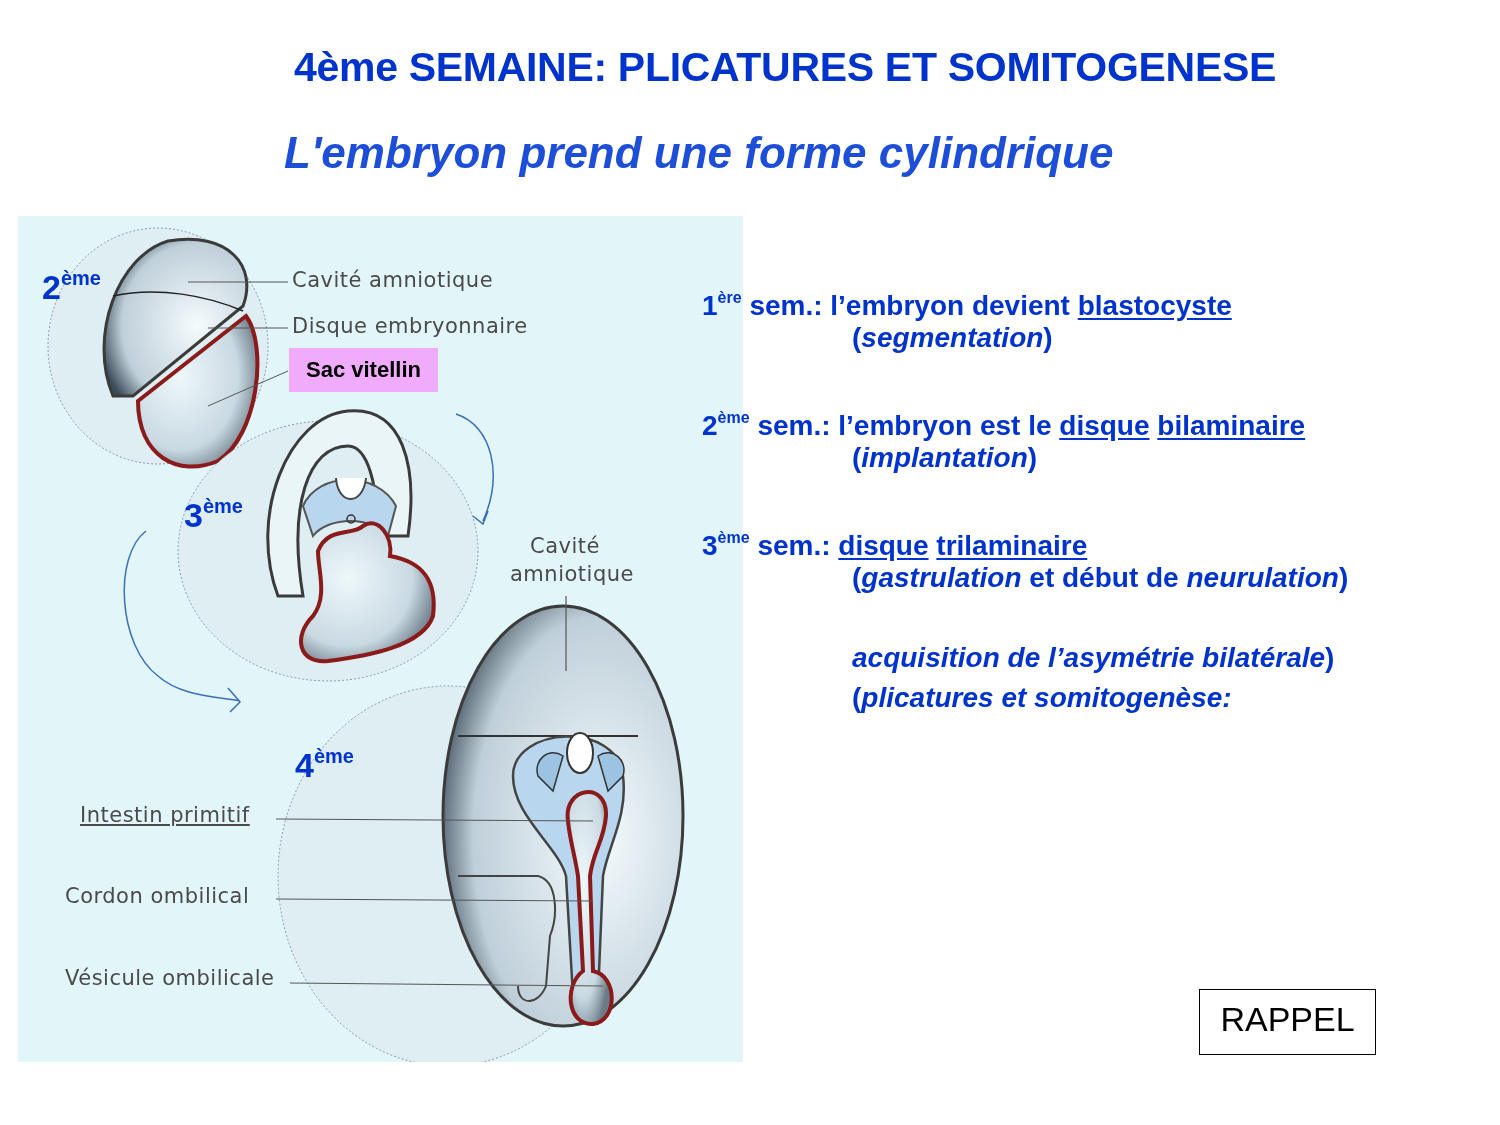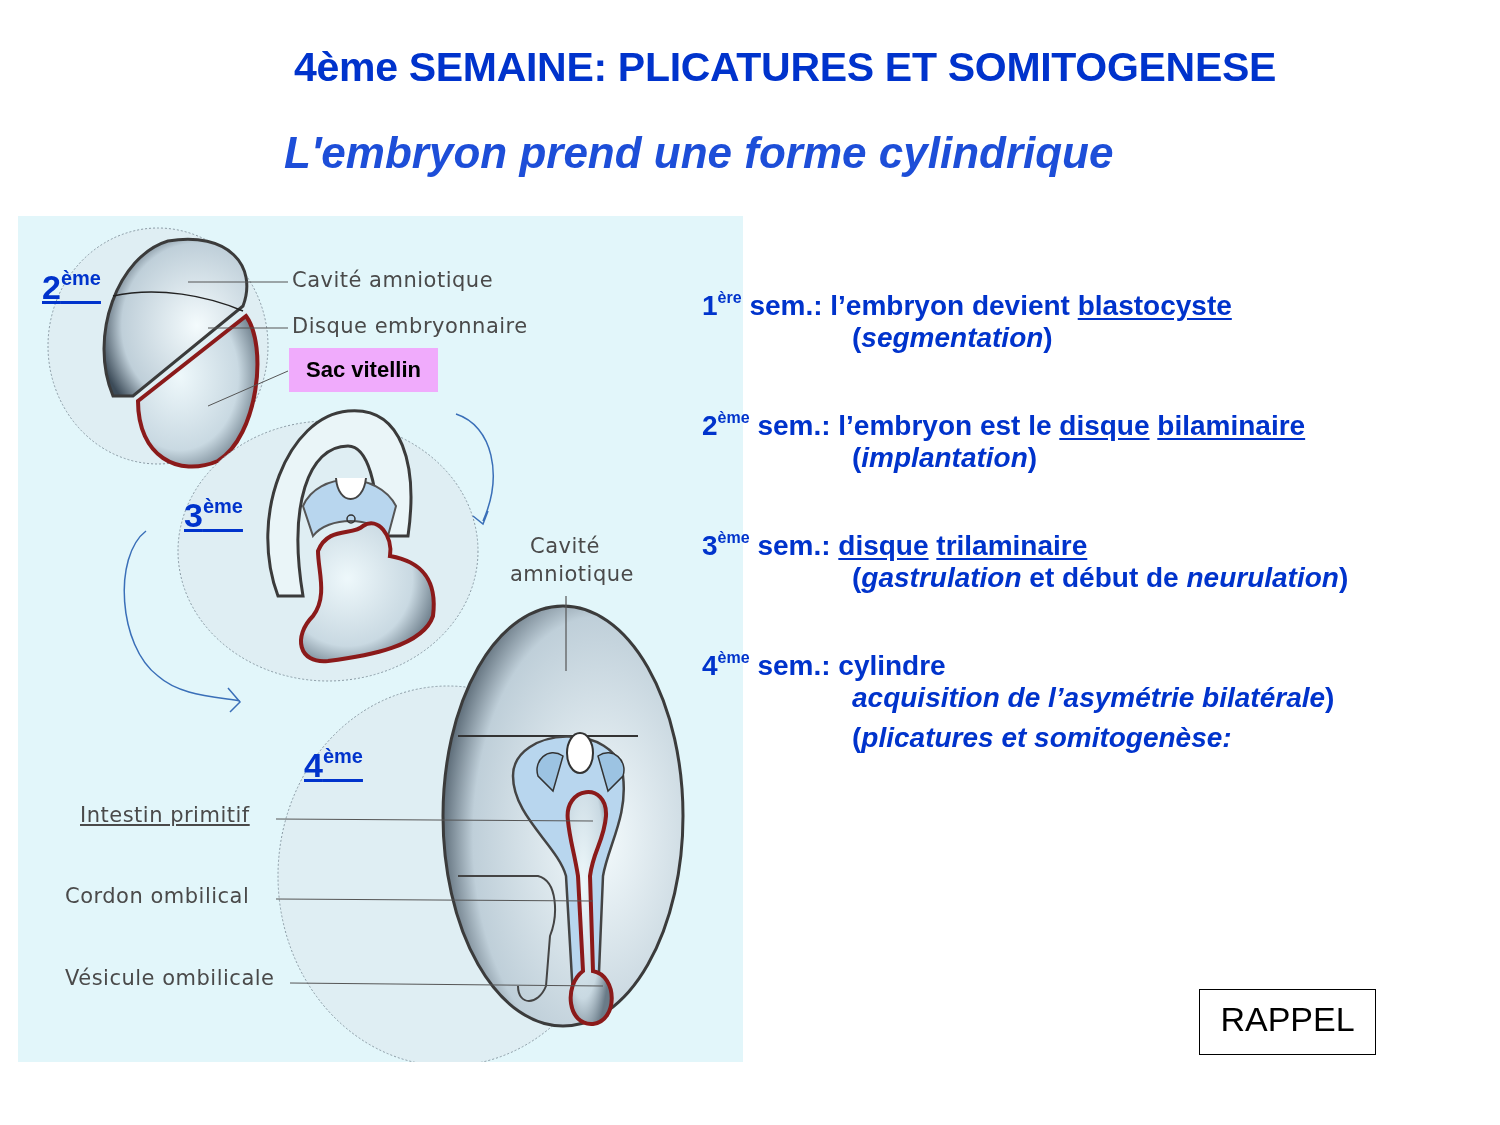--- a/index.html
+++ b/index.html
@@ -21,21 +21,21 @@
       position: absolute; left: 18px; top: 216px; width: 725px; height: 846px;
       background: #e2f6fa;
     }
     .panel svg { position: absolute; left: 0; top: 0; }
     .diag-label {
       position: absolute; font-family: "DejaVu Sans", sans-serif;
       font-size: 21px; color: #4a4a4a; white-space: nowrap; letter-spacing: 0.5px;
     }
     .week-label {
       position: absolute; font-size: 34px; font-weight: bold; color: #0033cc;
-      white-space: nowrap; line-height: 1; text-decoration: underline;
+      white-space: nowrap; line-height: 1;
     }
     .week-label sup { font-size: 20px; vertical-align: 14px; }
     .sac-box {
       position: absolute; left: 271px; top: 132px; width: 149px; height: 44px;
       background: #f0abfc; color: #000; font-weight: bold; font-size: 22px;
       line-height: 44px; text-align: center;
     }
     .recap {
       position: absolute; left: 702px; top: 278px; width: 780px;
       color: #0033cc; font-weight: bold; font-size: 28px;
@@ -118,36 +118,35 @@
   <div class="diag-label" style="left:274px;top:98px;">Disque  embryonnaire</div>
   <div class="sac-box">Sac vitellin</div>
   <div class="diag-label" style="left:512px;top:318px;">Cavité</div>
   <div class="diag-label" style="left:492px;top:346px;">amniotique</div>
   <div class="diag-label" style="left:62px;top:587px;text-decoration:underline;">Intestin primitif</div>
   <div class="diag-label" style="left:47px;top:668px;">Cordon ombilical</div>
   <div class="diag-label" style="left:47px;top:750px;">Vésicule ombilicale</div>
 
   <div class="week-label" style="left:24px;top:52px;"><span>2</span><sup>ème</sup></div>
   <div class="week-label" style="left:166px;top:280px;"><span>3</span><sup>ème</sup></div>
-  <div class="week-label" style="left:286px;top:530px;"><span>4</span><sup>ème</sup></div>
+  <div class="week-label" style="left:277px;top:530px;"><span>4</span><sup>ème</sup></div>
 </div>
 
 <div class="recap">
   <div class="entry">
     <div class="line1"><span>1</span><sup>ère</sup><span> sem.: l’embryon devient </span><span class="u">blastocyste</span></div>
     <div class="line2"><span>(</span><span class="i">segmentation</span><span>)</span></div>
   </div>
   <div class="entry">
     <div class="line1"><span>2</span><sup>ème</sup><span> sem.: l’embryon est le </span><span class="u">disque</span> <span class="u">bilaminaire</span></div>
     <div class="line2"><span>(</span><span class="i">implantation</span><span>)</span></div>
   </div>
   <div class="entry">
     <div class="line1"><span>3</span><sup>ème</sup><span> sem.: </span><span class="u">disque</span> <span class="u">trilaminaire</span></div>
     <div class="line2"><span>(</span><span class="i">gastrulation</span><span> et début de </span><span class="i">neurulation</span><span>)</span></div>
   </div>
   <div class="entry">
-    <div class="line1"><span>4</span><sup>ème</sup><span> sem.: cylindre</span></div>
     <div class="line2"><span class="i">acquisition de l’asymétrie bilatérale</span><span>)</span></div>
     <div class="line2"><span>(</span><span class="i">plicatures et somitogenèse:</span></div>
   </div>
 </div>
 
 <div class="rappel">RAPPEL</div>
 
 </body></html>

